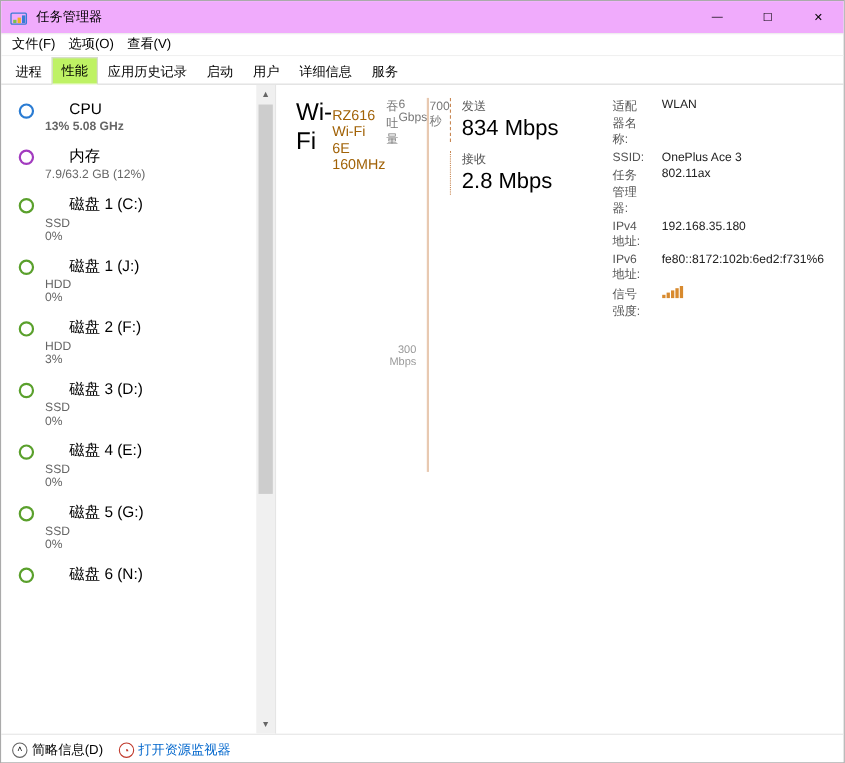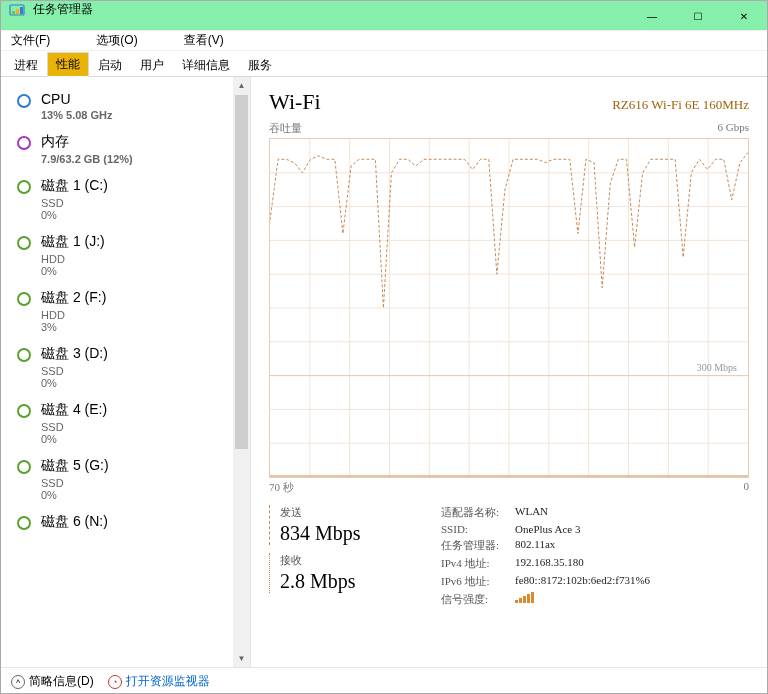--- a/index.html
+++ b/index.html
@@ -10,62 +10,61 @@
     background: #fff;
     color: #000;
     width: 768px;
     height: 694px;
     overflow: hidden;
     border: 1px solid #aaa;
   }
   .titlebar {
     height: 30px;
     display: flex;
-    align-items: flex-start;
-    background: #86efac;
+    align-items: center;
+    background: #f0abfc;
     border-bottom: 1px solid #eee;
   }
   .titlebar-icon {
     width: 16px; height: 16px;
     margin: 0 6px 0 8px;
   }
   .title-text { flex: 0 0 auto; margin-left: 2px; }
   .title-spacer { flex: 1; }
   .sys-btn {
     width: 46px; height: 30px;
     display: flex; align-items: center; justify-content: center;
     font-family: "Segoe UI Symbol", sans-serif;
     font-size: 10px;
   }
   .menubar {
     height: 20px;
     display: flex;
     align-items: center;
     padding: 0 4px;
     border-bottom: 1px solid #f0f0f0;
-    gap: 34px;
   }
   .menu-item { padding: 2px 6px; }
   .tabstrip {
     display: flex;
     align-items: flex-end;
     padding: 2px 4px 0 4px;
     height: 26px;
     border-bottom: 1px solid #d9d9d9;
   }
   .tab {
     padding: 3px 8px;
     border: 1px solid transparent;
     border-bottom: none;
     position: relative;
     top: 1px;
   }
   .tab.active {
     border-color: #d9d9d9;
-    background: #eab308;
+    background: #bef264;
     border-bottom: 1px solid #fff;
   }
   .body {
     display: flex;
     height: calc(694px - 30px - 20px - 26px - 28px);
   }
   .sidebar {
     width: 250px;
     border-right: 1px solid #e5e5e5;
     overflow: hidden;
@@ -79,41 +78,41 @@
     align-items: flex-start;
   }
   .ring {
     width: 14px; height: 14px; border-radius: 50%;
     border: 2px solid #888; margin-top: 3px;
     flex: 0 0 auto;
   }
   .ring.cpu { border-color: #2b7cd3; }
   .ring.mem { border-color: #a23bbf; }
   .ring.disk { border-color: #5aa02c; }
-  .side-name { font-size: 14px; }
+  .side-name { font-size: 14px; margin-left: 22px; }
   .side-sub { color: #666; font-size: 11px; margin-top: 2px; }
   .scrollbar {
     position: absolute; right: 0; top: 0; bottom: 0; width: 17px;
     background: #f0f0f0;
   }
   .scrollbar .thumb {
     position: absolute; left: 2px; right: 2px;
     top: 18px; height: 60%; background: #cdcdcd;
   }
   .scrollbar .arrow {
     position: absolute; left: 0; right: 0; height: 17px;
     display: flex; align-items: center; justify-content: center;
     font-size: 8px; color: #666;
   }
   .scrollbar .arrow.up { top: 0; }
   .scrollbar .arrow.down { bottom: 0; }
   .detail {
     flex: 1;
     padding: 12px 18px 8px 18px;
-    display: flex; flex-direction: column; font-family: Liberation Serif, serif;
+    display: flex; flex-direction: row;
   }
   .detail-head {
     display: flex; justify-content: space-between; align-items: baseline;
     margin-bottom: 6px;
   }
   .detail-title { font-size: 22px; font-weight: 400; }
   .detail-adapter { font-size: 13px; color: #a16207; }
   .chart-top-labels {
     display: flex; justify-content: space-between;
     font-size: 11px; color: #777;
@@ -128,21 +127,21 @@
   .mid-label {
     position: absolute; right: 11px; top: calc(70% - 14px);
     font-size: 10px; color: #999; text-align: right;
   }
   .chart-bottom-labels {
     display: flex; justify-content: space-between;
     font-size: 11px; color: #777;
     margin-top: 2px; margin-bottom: 10px;
   }
   .stats {
-    display: flex; gap: 42px;
+    display: flex; gap: 18px;
   }
   .stat-block { min-width: 130px; }
   .stat-caption { font-size: 11px; color: #555; }
   .stat-big { font-size: 20px; margin: 2px 0 8px 0; }
   .dotted-left { border-left: 1px dashed #c88854; padding-left: 10px; margin-bottom: 4px; }
   .dashed-left { border-left: 1px dotted #c88854; padding-left: 10px; }
   .info-grid {
     display: grid;
     grid-template-columns: auto auto;
     column-gap: 16px;
@@ -196,20 +195,21 @@
 
 <div class="menubar">
   <div class="menu-item">文件(F)</div>
   <div class="menu-item">选项(O)</div>
   <div class="menu-item">查看(V)</div>
 </div>
 
 <div class="tabstrip">
   <div class="tab">进程</div>
   <div class="tab active">性能</div>
+  <div class="tab">应用历史记录</div>
   <div class="tab">启动</div>
   <div class="tab">用户</div>
   <div class="tab">详细信息</div>
   <div class="tab">服务</div>
 </div>
 
 <div class="body">
 
   <div class="sidebar">
     <div id="sidebar-items">
@@ -217,21 +217,21 @@
           <div class="ring cpu"></div>
           <div>
             <div class="side-name">CPU</div>
             <div class="side-sub" style="white-space: pre-line; font-weight: bold;">13% 5.08 GHz</div>
           </div>
         </div>
         <div class="side-item">
           <div class="ring mem"></div>
           <div>
             <div class="side-name">内存</div>
-            <div class="side-sub" style="white-space: pre-line; font-weight: bold;">7.9/63.2 GB (12%)</div>
+            <div class="side-sub" style="white-space: pre-line;">7.9/63.2 GB (12%)</div>
           </div>
         </div>
         <div class="side-item">
           <div class="ring disk"></div>
           <div>
             <div class="side-name">磁盘 1 (C:)</div>
             <div class="side-sub" style="white-space: pre-line;">SSD
 0%</div>
           </div>
         </div>

